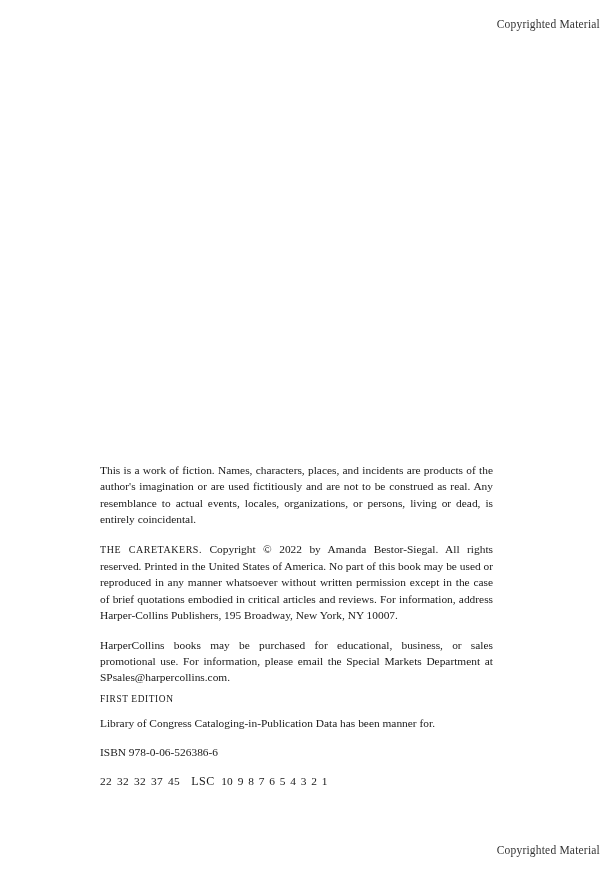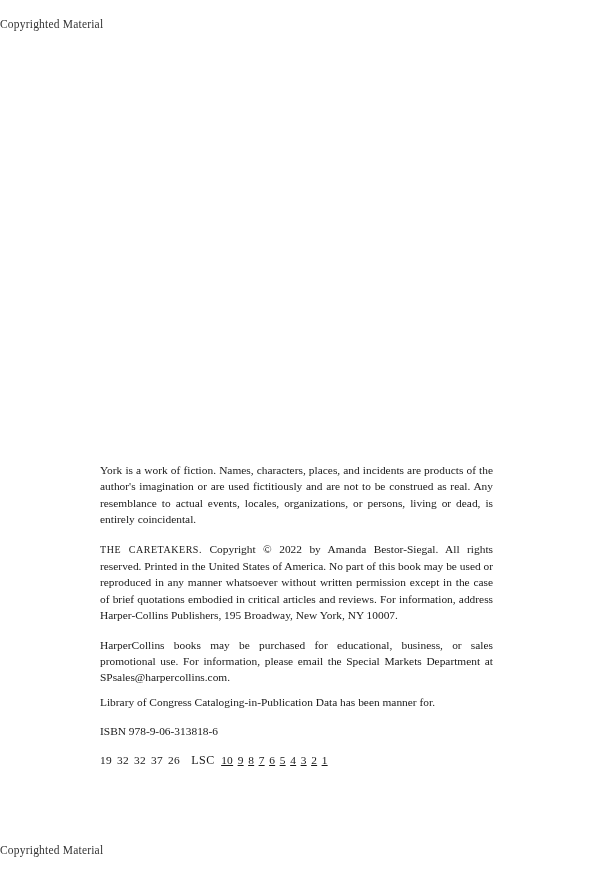--- a/index.html
+++ b/index.html
@@ -16,21 +16,21 @@
     overflow: hidden;
   }
   .page {
     position: absolute;
     inset: 0;
   }
   .watermark {
     position: absolute;
     left: 0;
     width: 100%;
-    text-align: left;
+    text-align: right;
     font-family: "Liberation Serif", serif;
     font-size: 11.5px;
     letter-spacing: 0.2px;
     color: #333333;
   }
   .watermark.top { top: 18px; }
   .watermark.bottom { bottom: 22px; }
 
   .copy-block {
     position: absolute;
@@ -79,45 +79,46 @@
     letter-spacing: 0.6px;
     text-transform: uppercase;
     padding: 0 3px;
     margin-top: 28px;
   }
   .nums-left span,
   .nums-right span {
     display: inline-block;
   }
   .nums-left span { margin-right: 5px; }
-  .nums-right span { margin-right: 4.5px; text-decoration: underline; }
+  .nums-right span { margin-right: 4.5px; }
 </style>
 </head>
 <body>
 
 <div class="page">
 
   <div class="watermark top">Copyrighted Material</div>
 
   <div class="copy-block">
 
-    <p class="para">York is a work of fiction. Names, characters, places, and incidents are products of the author's imagination or are used fictitiously and are not to be construed as real. Any resemblance to actual events, locales, organizations, or persons, living or dead, is entirely coincidental.</p>
+    <p class="para">This is a work of fiction. Names, characters, places, and incidents are products of the author's imagination or are used fictitiously and are not to be construed as real. Any resemblance to actual events, locales, organizations, or persons, living or dead, is entirely coincidental.</p>
 
     <p class="para"><span class="sc">the caretakers.</span><span> Copyright © 2022 by Amanda Bestor-Siegal. All rights reserved. Printed in the United States of America. No part of this book may be used or reproduced in any manner whatsoever without written permission except in the case of brief quotations embodied in critical articles and reviews. For information, address Harper-Collins Publishers, 195 Broadway, New York, NY 10007.</span></p>
 
     <p class="para tight">HarperCollins books may be purchased for educational, business, or sales promotional use. For information, please email the Special Markets Department at SPsales@harpercollins.com.</p>
 
+    <p class="edition">first edition</p>
 
     <p class="line">Library of Congress Cataloging-in-Publication Data has been manner for.</p>
 
-    <p class="line">ISBN 978-9-06-313818-6</p>
+    <p class="line">ISBN 978-0-06-526386-6</p>
 
     <p class="printline">
       <span class="nums-left">
-        <span>19</span><span>32</span><span>32</span><span>37</span><span>26</span>
+        <span>22</span><span>32</span><span>32</span><span>37</span><span>45</span>
       </span>
       <span class="lsc">lsc</span>
       <span class="nums-right">
         <span>10</span><span>9</span><span>8</span><span>7</span><span>6</span><span>5</span><span>4</span><span>3</span><span>2</span><span>1</span>
       </span>
     </p>
 
   </div>
 
   <div class="watermark bottom">Copyrighted Material</div>

